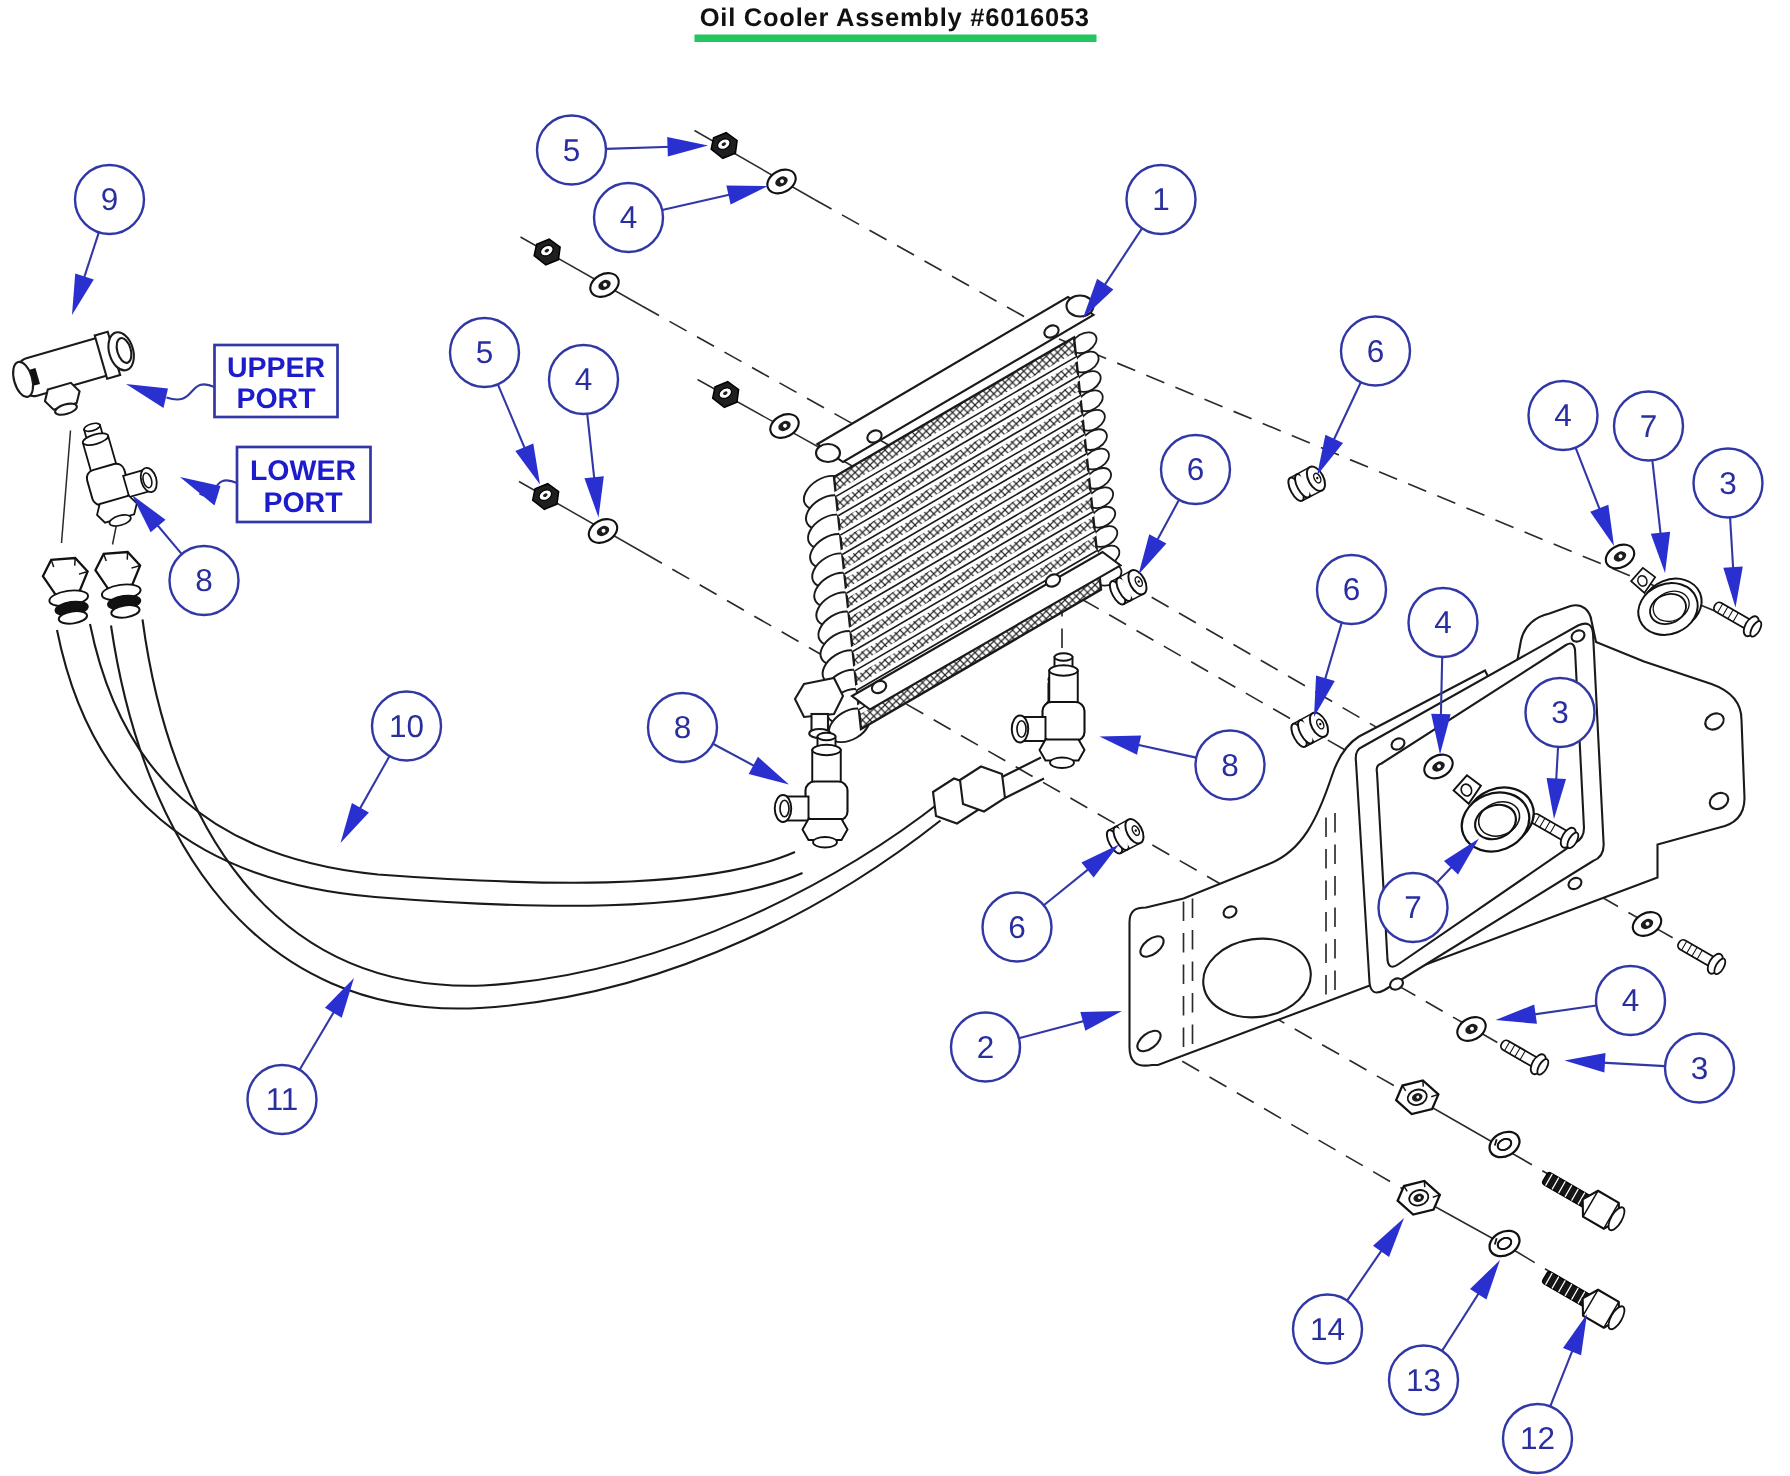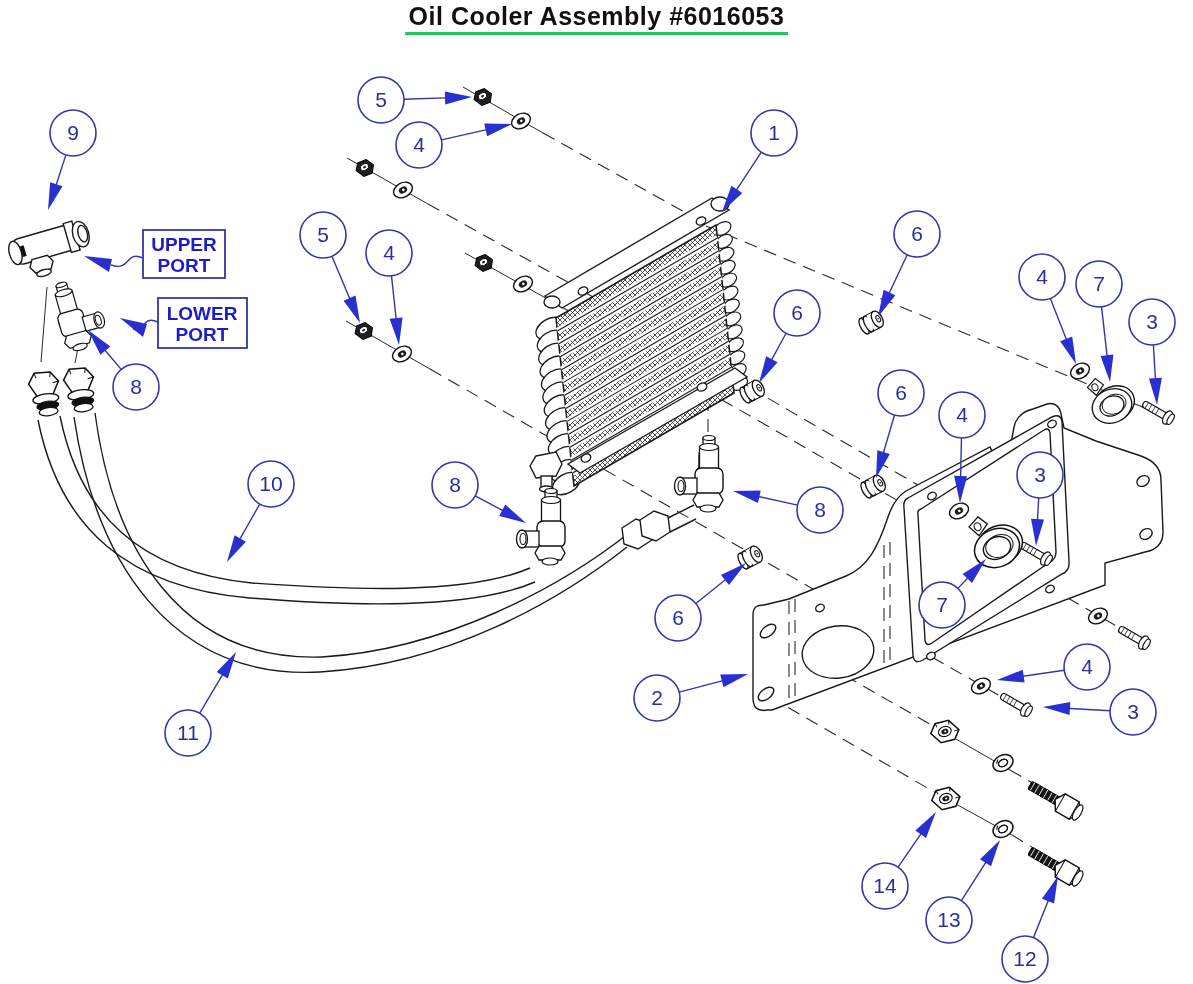--- a/index.html
+++ b/index.html
@@ -1,19 +1,19 @@
 <!DOCTYPE html>
 <html><head>
 <meta charset="utf-8">
 <style>
   html,body{margin:0;padding:0;background:#fff;}
   .stage{position:relative;width:1193px;height:984px;background:#fff;overflow:hidden;
          font-family:"Liberation Sans",sans-serif;}
   .title{position:absolute;top:2px;left:50%;transform:translateX(-50%);
-         font-size:25px;font-weight:bold;color:#111;border-bottom:3px solid #22c55e;
+         font-size:17px;font-weight:bold;color:#111;border-bottom:5px solid #22c55e;
          padding:0 4px 1px 4px;white-space:nowrap;letter-spacing:.5px;}
   svg{position:absolute;top:0;left:0;}
   .ink{stroke:#1a1a1a;fill:none;stroke-width:1.4;}
   .inkf{stroke:#1a1a1a;fill:#fff;stroke-width:1.4;}
   .dash{stroke:#2a2a2a;fill:none;stroke-width:1.1;stroke-dasharray:13 8;}
   .thin{stroke:#2a2a2a;fill:none;stroke-width:1;}
   .callout-circle{fill:#fff;stroke:#3138a6;stroke-width:1.6;}
   .callout-num{fill:#2a2fa0;font-size:21px;font-family:"Liberation Sans",sans-serif;
                text-anchor:middle;}
   .leader{stroke:#3138a6;stroke-width:1.4;fill:none;}

